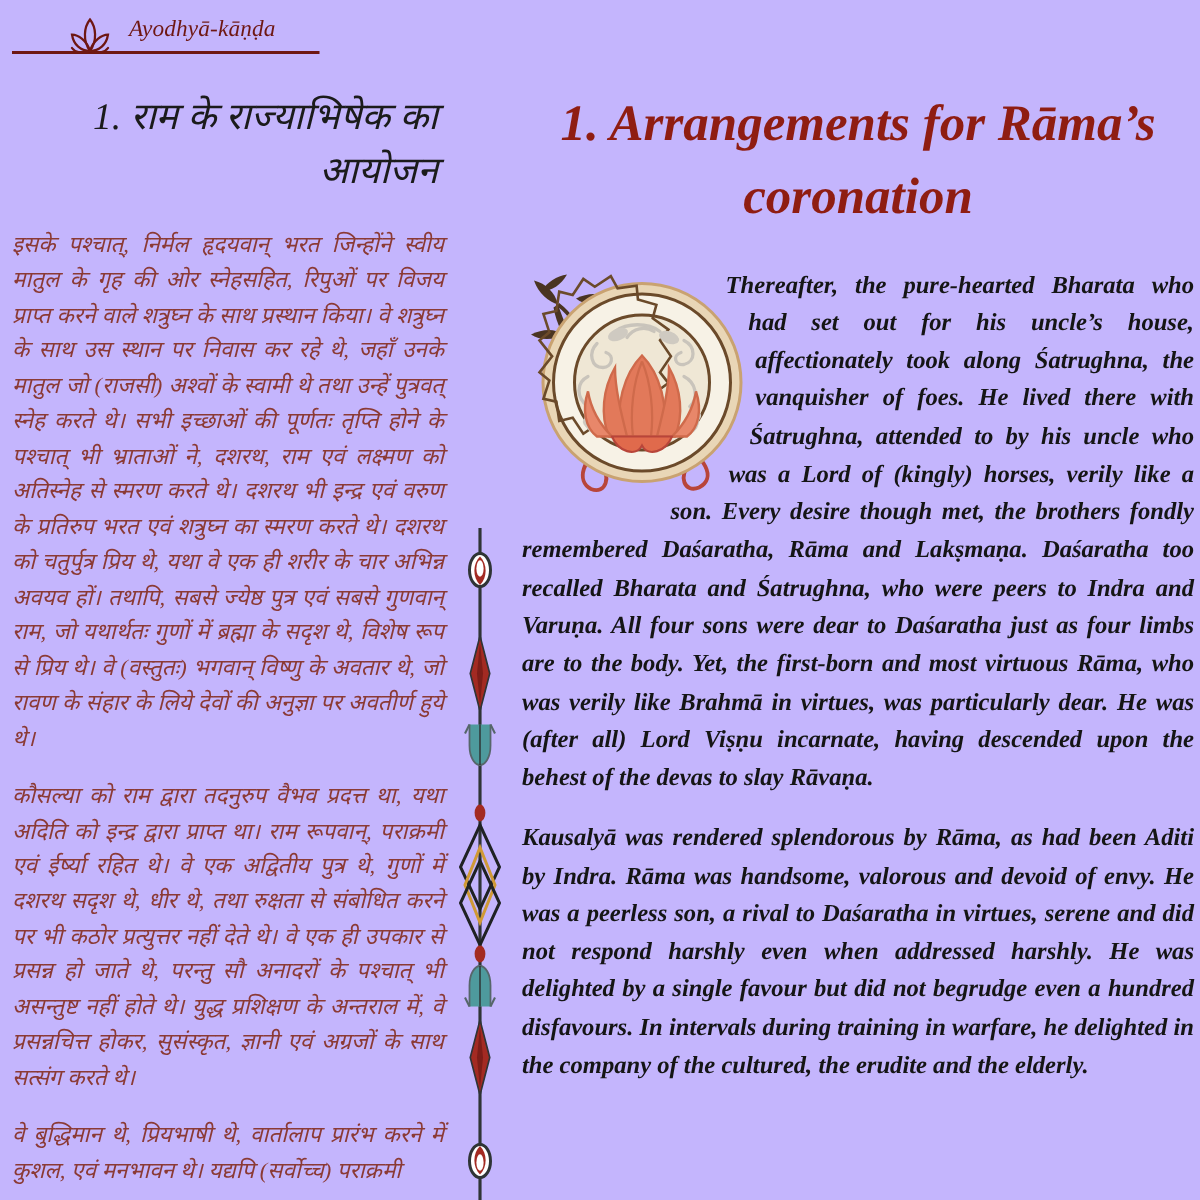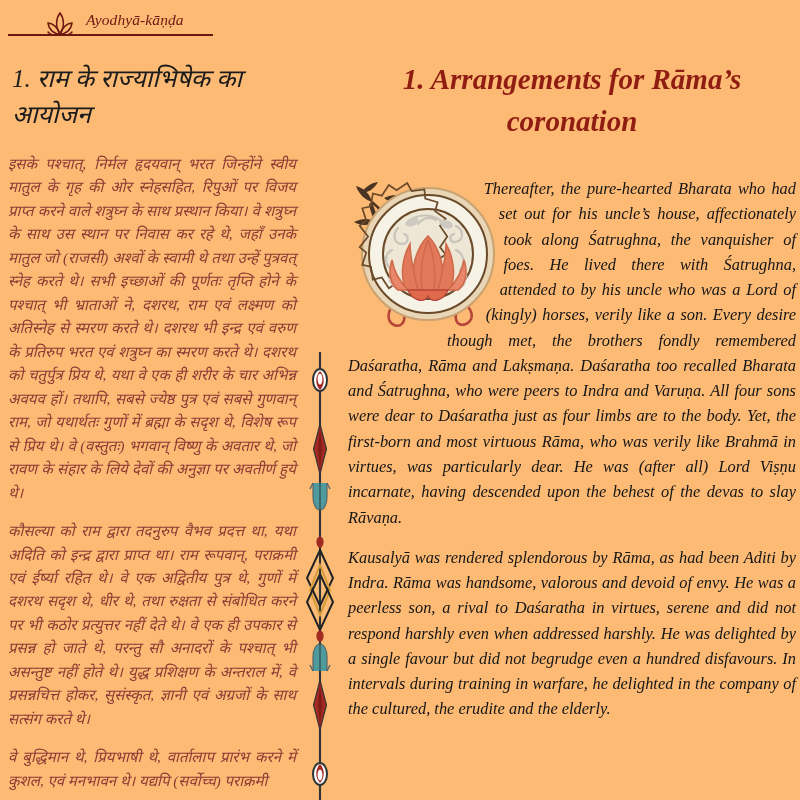--- a/index.html
+++ b/index.html
@@ -4,21 +4,21 @@
 <style>
   html, body {
     margin: 0; padding: 0;
     width: 800px; height: 800px;
     background: #ffffff;
     overflow: hidden;
   }
   .page {
     position: relative;
     width: 800px; height: 800px;
-    background: #fdba74;
+    background: #c4b5fd;
   }
 
   
   .header {
     position: absolute;
     left: 8px; top: 4px;
     width: 230px; height: 40px;
   }
   .header-rule {
     position: absolute;
@@ -55,29 +55,29 @@
   }
 
   
   .title-hi {
     font-family: "Liberation Serif", "DejaVu Serif", serif;
     font-style: italic;
     font-weight: 400;
     font-size: 25px;
     line-height: 1.42;
     color: #1b1b1b;
-    text-align: left;
+    text-align: right;
     margin: 9px 0 0 0;
     padding: 0 4px;
   }
   .title-en {
     font-family: "Liberation Serif", "DejaVu Serif", serif;
     font-style: italic;
     font-weight: 700;
-    font-size: 29px;
+    font-size: 34px;
     line-height: 1.45;
     color: #8f1d12;
     text-align: center;
     margin: 6px 0 0 0;
     padding: 0 6px;
   }
 
   
   .body-hi {
     font-family: "Liberation Serif", "DejaVu Serif", serif;
@@ -94,21 +94,21 @@
   .body-en {
     font-family: "Liberation Serif", "DejaVu Serif", serif;
     font-style: italic;
     font-size: 16.4px;
     line-height: 1.54;
     color: #151515;
     text-align: justify;
     text-justify: inter-word;
     margin: 0 0 15px 0;
   }
-  .en-block { margin-top: 34px; }
+  .en-block { margin-top: 20px; font-weight: bold; }
 
   
   .medallion {
     float: left;
     width: 150px; height: 152px;
     margin: 2px 6px 0 0;
     shape-outside: circle(50%);
   }
 
   

